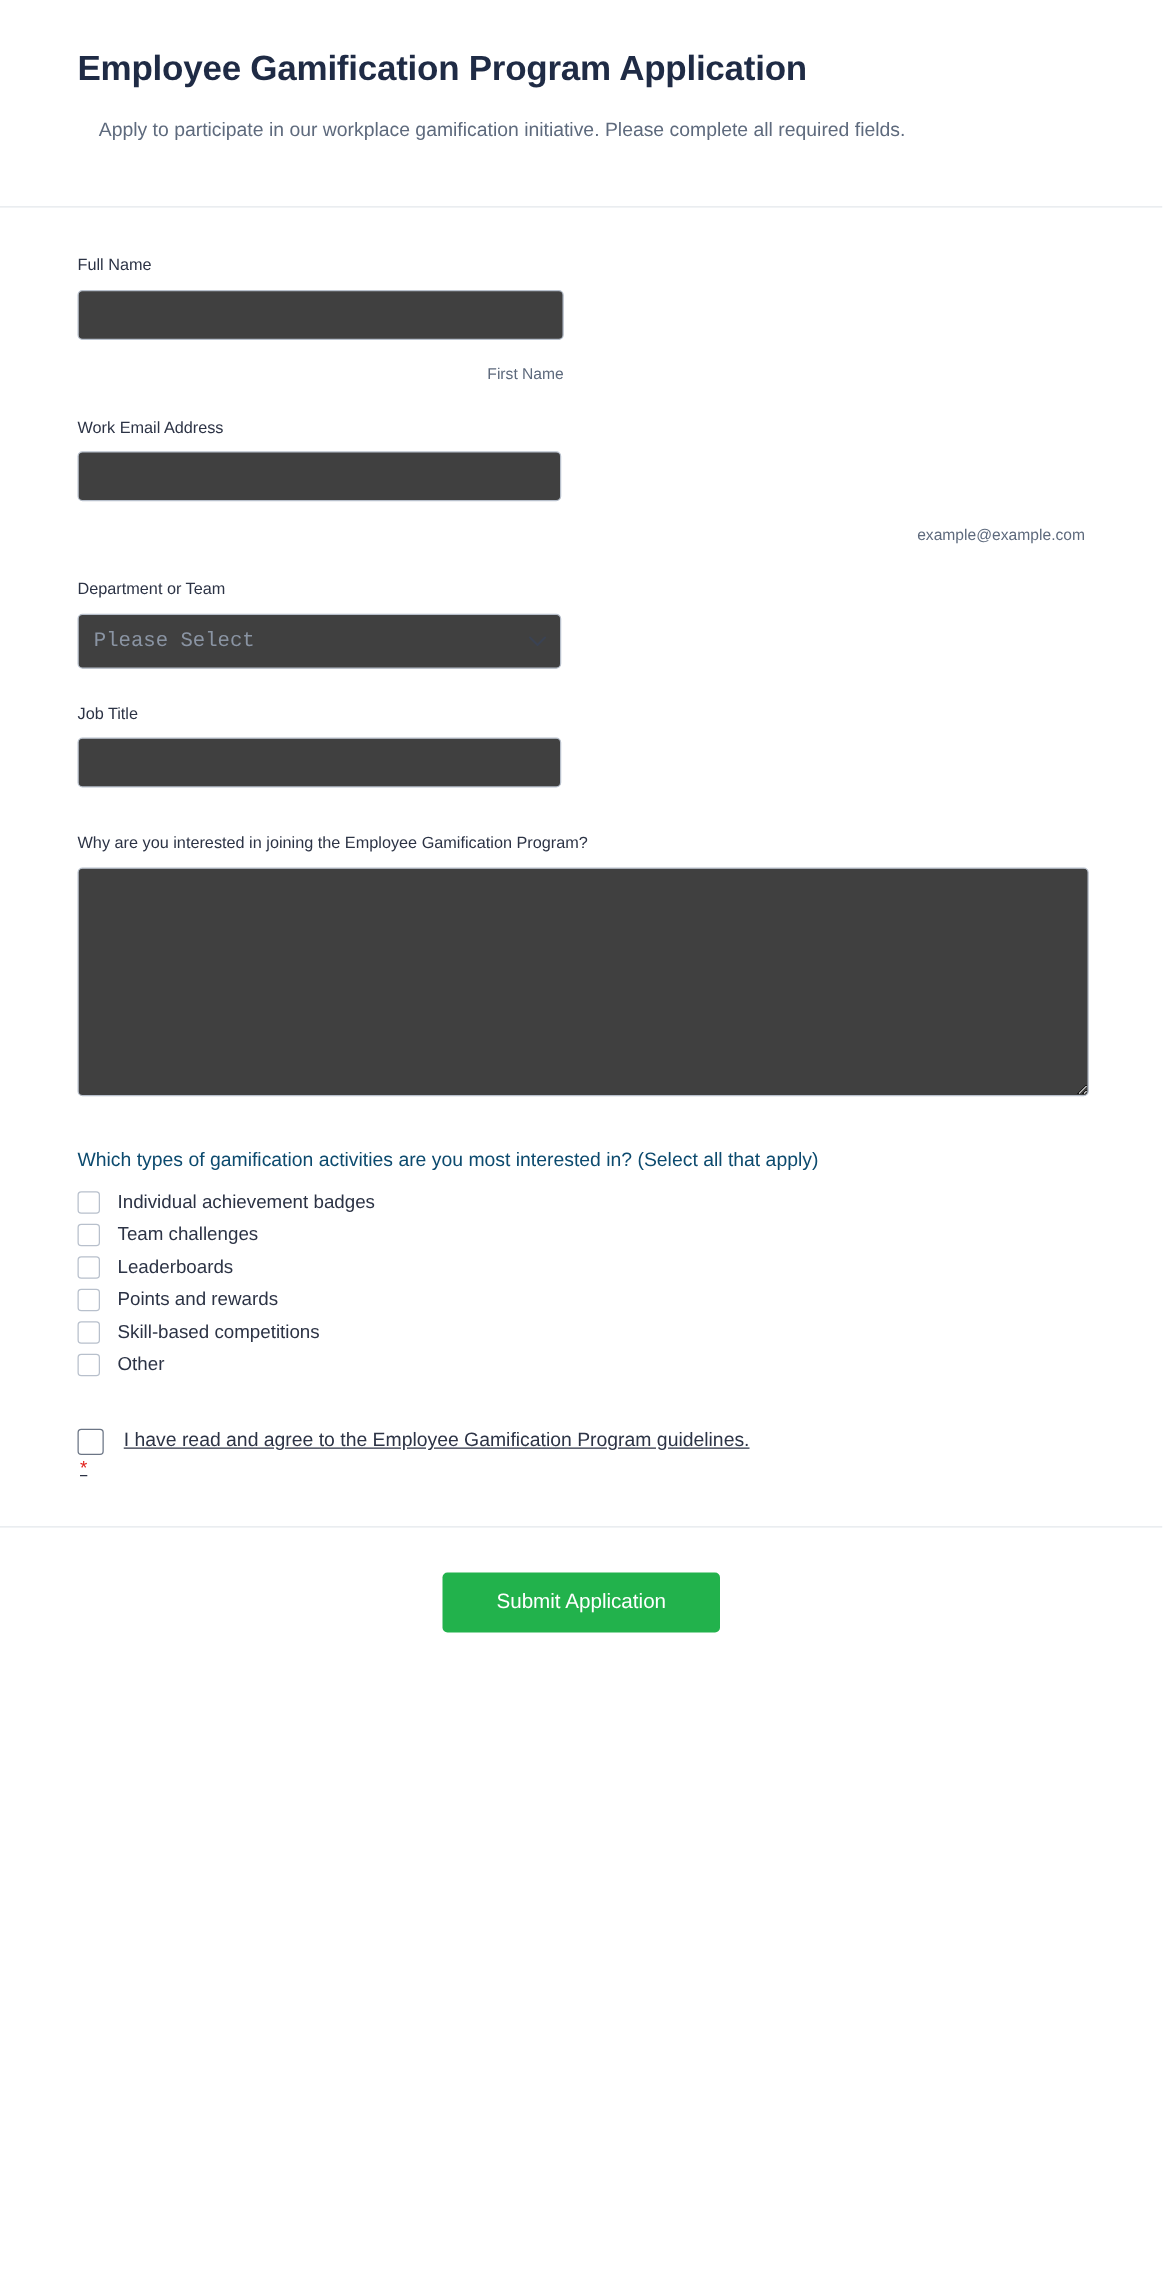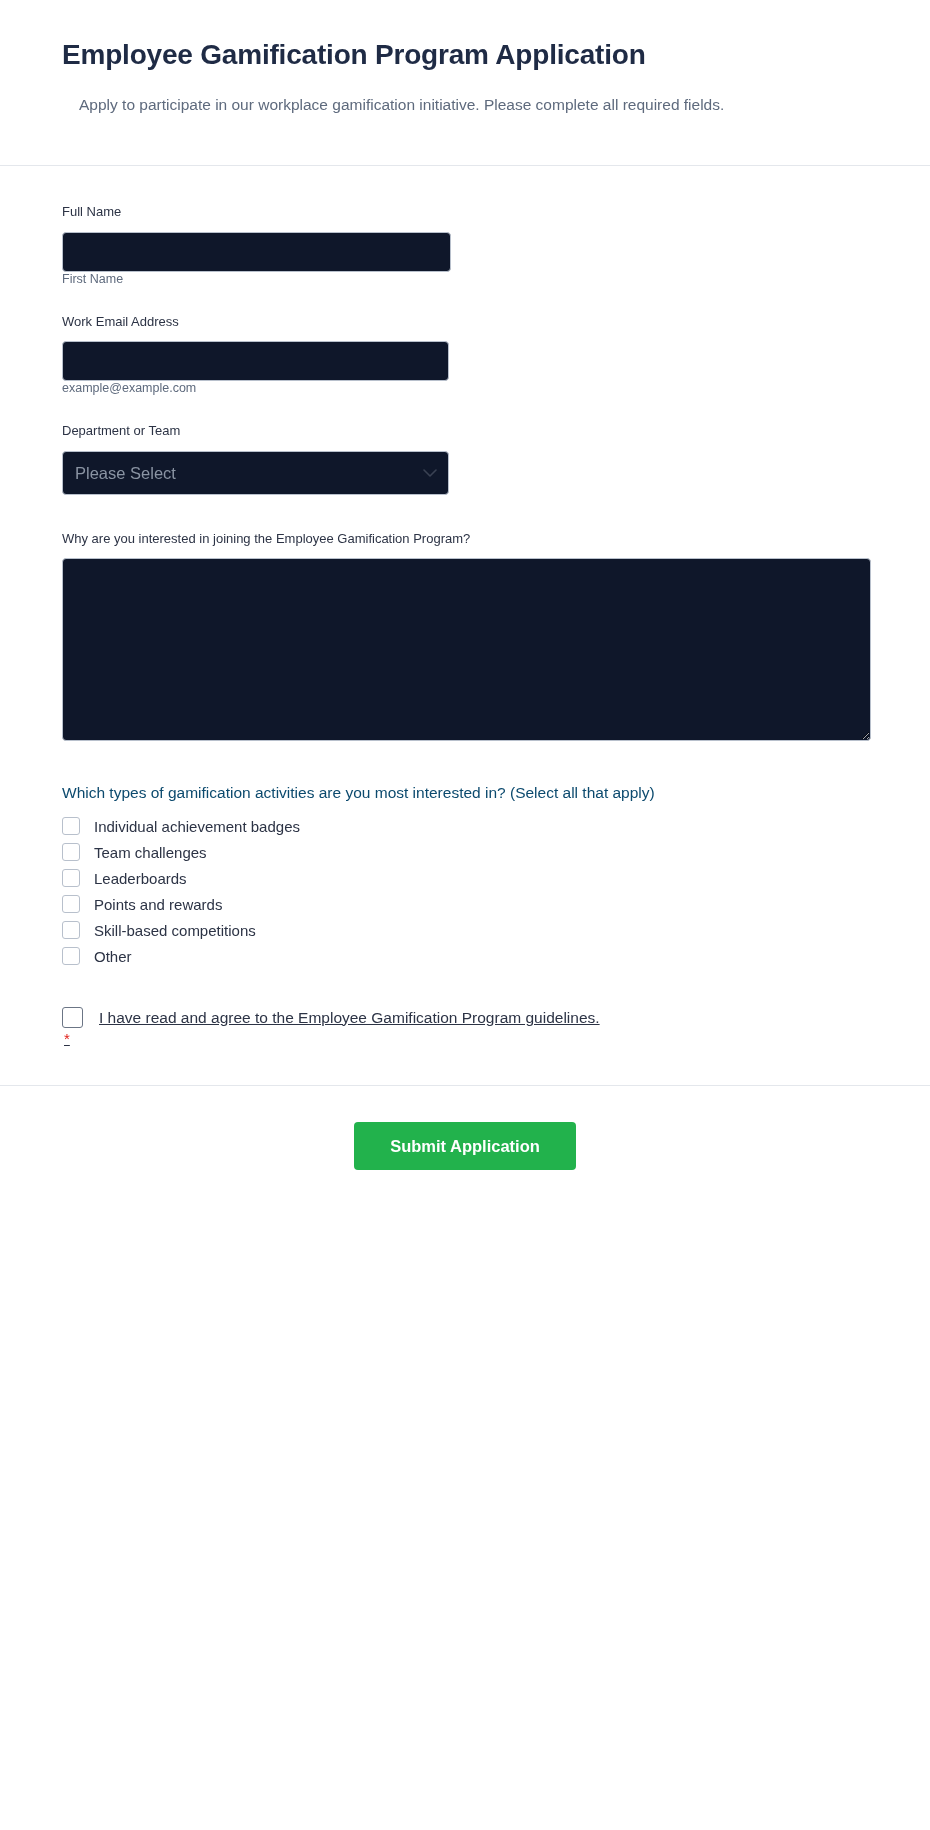--- a/index.html
+++ b/index.html
@@ -52,31 +52,32 @@
   .field-label {
     font-size: 13px;
     color: #2c3345;
     line-height: 1.5;
     margin-bottom: 10px;
     display: block;
   }
   .sublabel {
     font-size: 12.5px;
     color: #5e6a7d;
-    margin-top: 0;
-    display: block;
+    margin-top: 20px;
+    display: block;
+    text-align: right;
   }
 
   input.text-input,
   textarea.text-input,
   select.select-input {
-    font-family: Liberation Sans, sans-serif;
+    font-family: Liberation Mono, monospace;
     font-size: 15px;
     color: #2c3345;
-    background: #0f172a;
+    background: #404040;
     border: 1px solid #b8c0cc;
     border-radius: 4px;
     padding: 8px 10px;
     outline: none;
   }
   input.text-input { height: 40px; }
 
   
   .name-row {
     display: flex;
@@ -183,21 +184,21 @@
     display: flex;
     justify-content: center;
   }
   .submit-btn {
     background: #22b24c;
     color: #ffffff;
     border: none;
     border-radius: 4px;
     font-family: "Liberation Sans", sans-serif;
     font-size: 16.5px;
-    font-weight: bold;
+    font-weight: normal;
     padding: 0 26px;
     height: 48px;
     min-width: 222px;
     cursor: pointer;
   }
 </style>
 </head>
 <body>
 
 <div class="page">
@@ -232,20 +233,24 @@
           <option>Please Select</option>
         </select>
         <span class="select-chevron">
           <svg width="14" height="9" viewBox="0 0 14 9">
             <path d="M1 1.5 L7 7.5 L13 1.5" fill="none" stroke="#3a4253" stroke-width="1.6" stroke-linecap="round" stroke-linejoin="round"></path>
           </svg>
         </span>
       </div>
     </div>
 
+    <div class="field">
+      <label class="field-label">Job Title</label>
+      <input class="text-input job-input" type="text" placeholder="" style="">
+    </div>
 
     <div class="field" style="margin-top:34px;">
       <label class="field-label">Why are you interested in joining the Employee Gamification Program?</label>
       <textarea class="text-input" placeholder="" style=""></textarea>
     </div>
 
     <div class="field" style="margin-top:40px;">
       <div class="group-label">Which types of gamification activities are you most interested in? (Select all that apply)</div>
 
       <div class="check-row">

